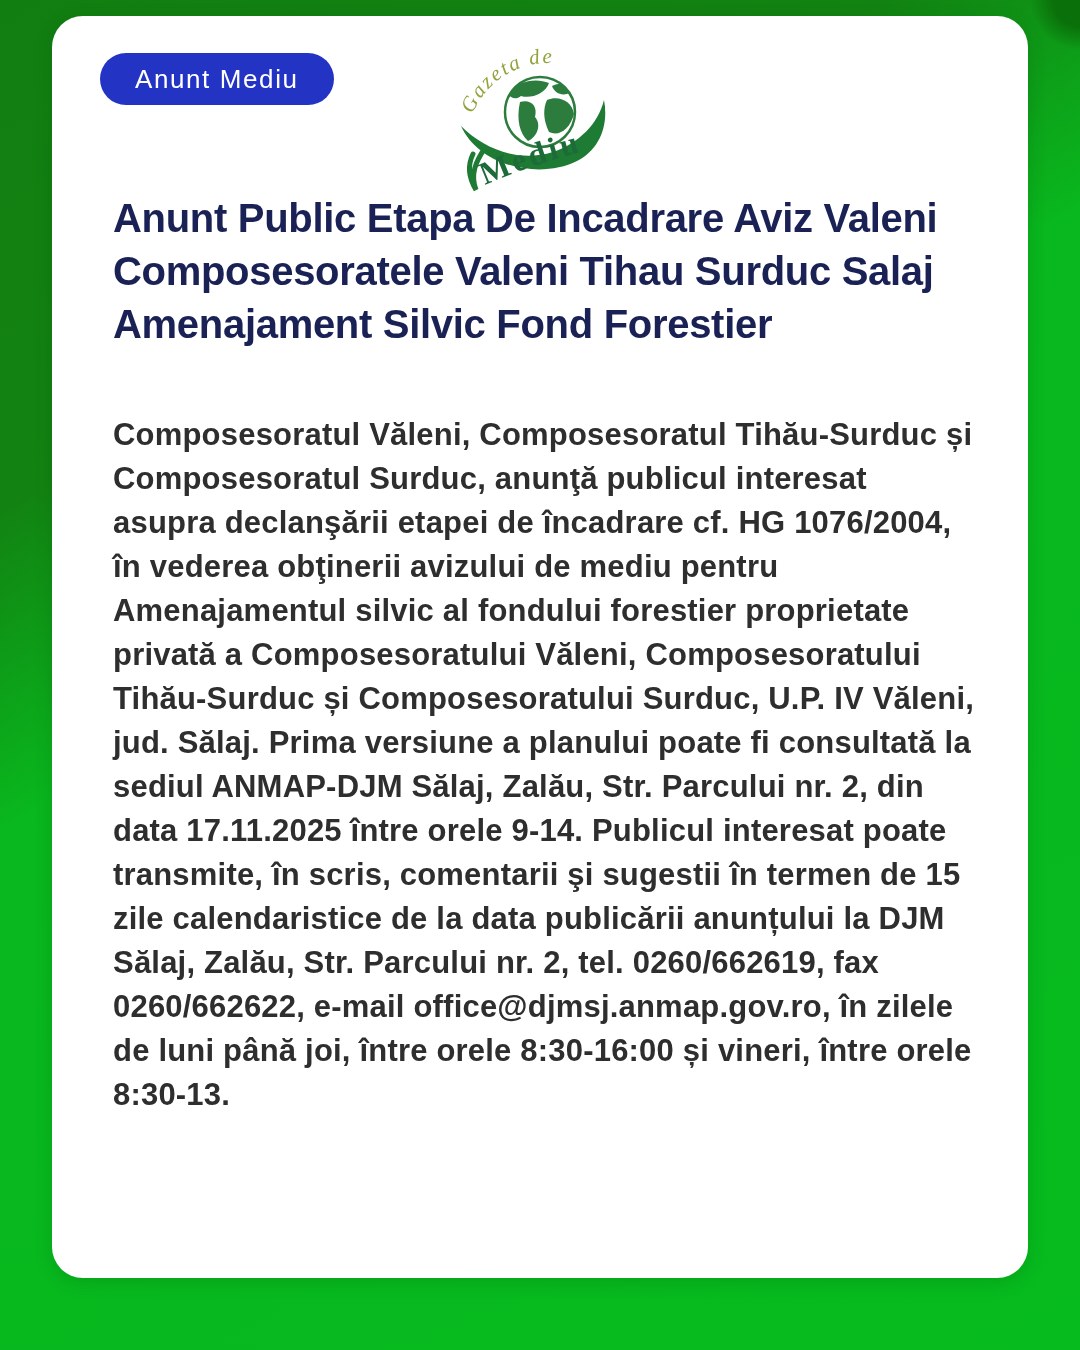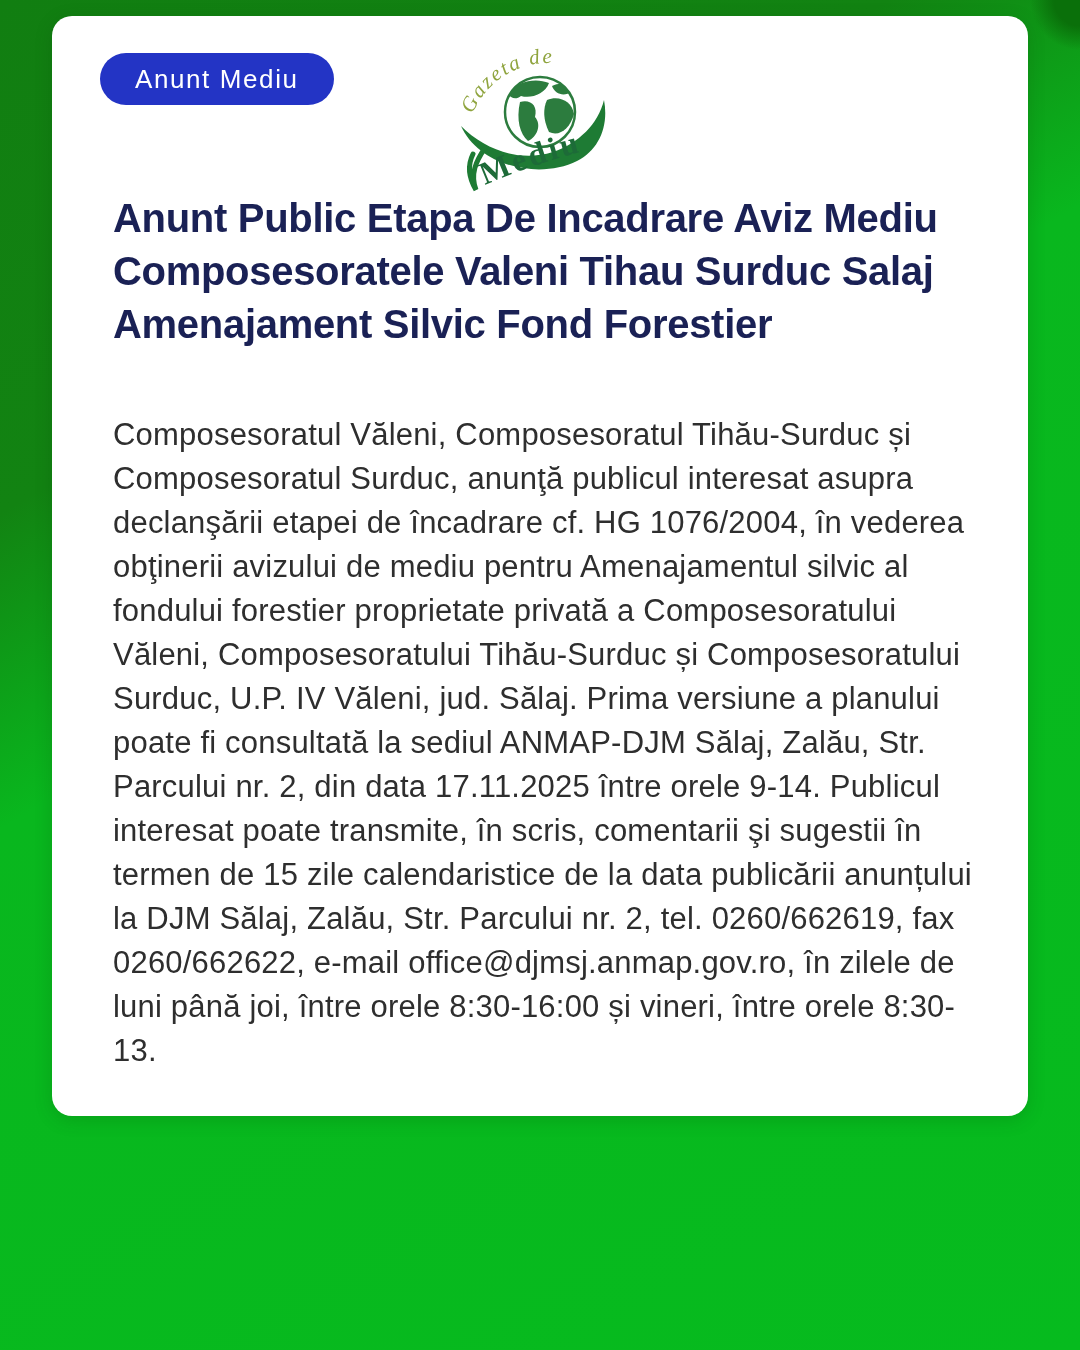--- a/index.html
+++ b/index.html
@@ -15,23 +15,23 @@
   }
   .page::after{ 
     content:"";
     position:absolute;top:0;right:0;width:90px;height:60px;
     background:radial-gradient(circle at 100% 0%,#0a700a 0px,#0a700a 26px,rgba(10,112,10,0) 50px);
     pointer-events:none;
   }
   .card{
     position:absolute;
     left:52px;top:16px;
-    width:976px;height:1100px;
+    width:976px;height:1262px;
     background:#ffffff;
-    border-radius:20px;
+    border-radius:31px;
     box-shadow:0 4px 18px rgba(0,60,0,.18);
   }
   .badge{
     position:absolute;
     left:48px;top:37px;
     background:#2334c5;
     color:#ffffff;
     font-size:26px;
     font-weight:500;
     letter-spacing:1.6px;
@@ -57,21 +57,21 @@
     line-height:53px;
     font-weight:bold;
     letter-spacing:-0.3px;
   }
   .body-text{
     margin:62px 0 0 0;
     color:#2e2e2e;
     font-size:31px;
     line-height:44px;
     letter-spacing:0.2px;
-    font-weight:400;
+    font-weight:700;
   }
 </style>
 </head>
 <body>
 
 <div class="page">
   <div class="card">
 
     <div class="badge">Anunt Mediu</div>
 
@@ -105,21 +105,21 @@
           <textPath href="#arcTop" startOffset="4">Gazeta de</textPath>
         </text>
         <text font-family="Liberation Serif, serif" font-size="32" font-weight="bold" fill="#1d6b38" letter-spacing="3">
           <textPath href="#arcBot" startOffset="2">Mediu</textPath>
         </text>
       </svg>
     </div>
 
     <div class="content">
       <h1 class="title">
-        <span style="display:block">Anunt Public Etapa De Incadrare Aviz Mediu</span>
+        <span style="display:block">Anunt Public Etapa De Incadrare Aviz Valeni</span>
         <span style="display:block">Composesoratele Valeni Tihau Surduc Salaj</span>
         <span style="display:block">Amenajament Silvic Fond Forestier</span>
       </h1>
 
       <p class="body-text">Composesoratul Văleni, Composesoratul Tihău-Surduc și Composesoratul Surduc, anunţă publicul interesat asupra declanşării etapei de încadrare cf. HG 1076/2004, în vederea obţinerii avizului de mediu pentru Amenajamentul silvic al fondului forestier proprietate privată a Composesoratului Văleni, Composesoratului Tihău-Surduc și Composesoratului Surduc, U.P. IV Văleni, jud. Sălaj. Prima versiune a planului poate fi consultată la sediul ANMAP-DJM Sălaj, Zalău, Str. Parcului nr. 2, din data 17.11.2025 între orele 9-14. Publicul interesat poate transmite, în scris, comentarii şi sugestii în termen de 15 zile calendaristice de la data publicării anunțului la DJM Sălaj, Zalău, Str. Parcului nr. 2, tel. 0260/662619, fax 0260/662622, e-mail office@djmsj.anmap.gov.ro, în zilele de luni până joi, între orele 8:30-16:00 și vineri, între orele 8:30-13.</p>
     </div>
 
   </div>
 </div>
 

